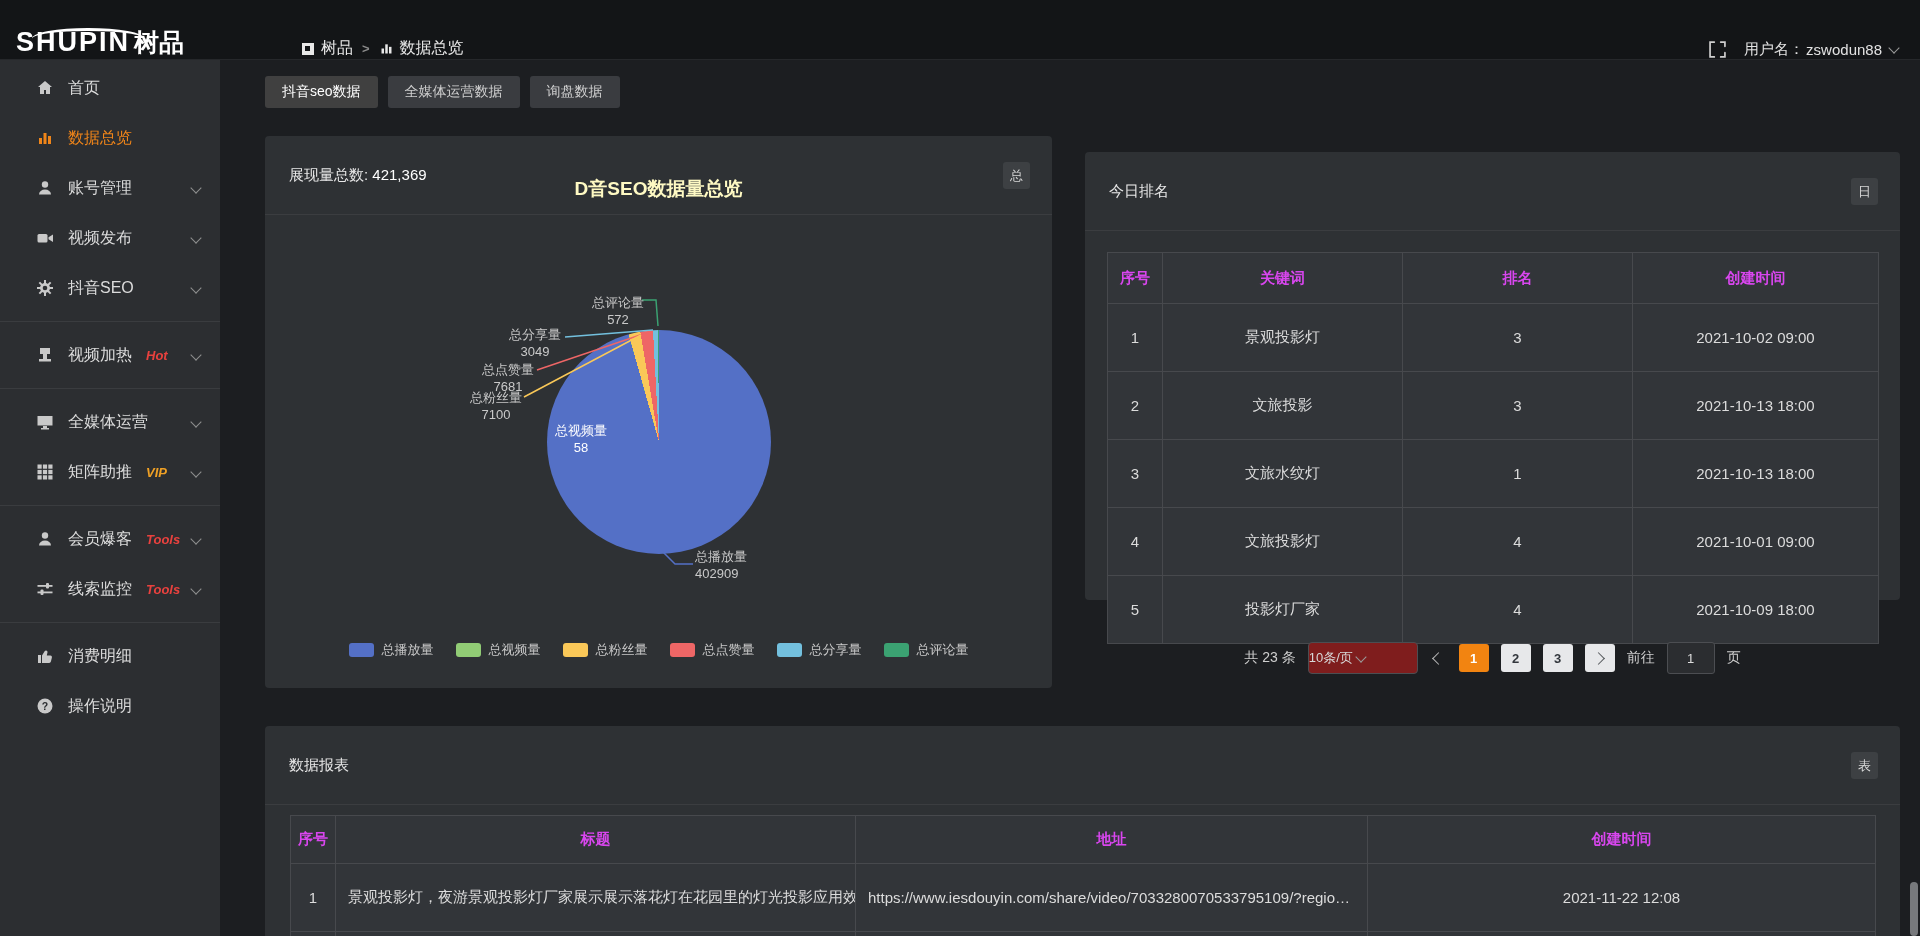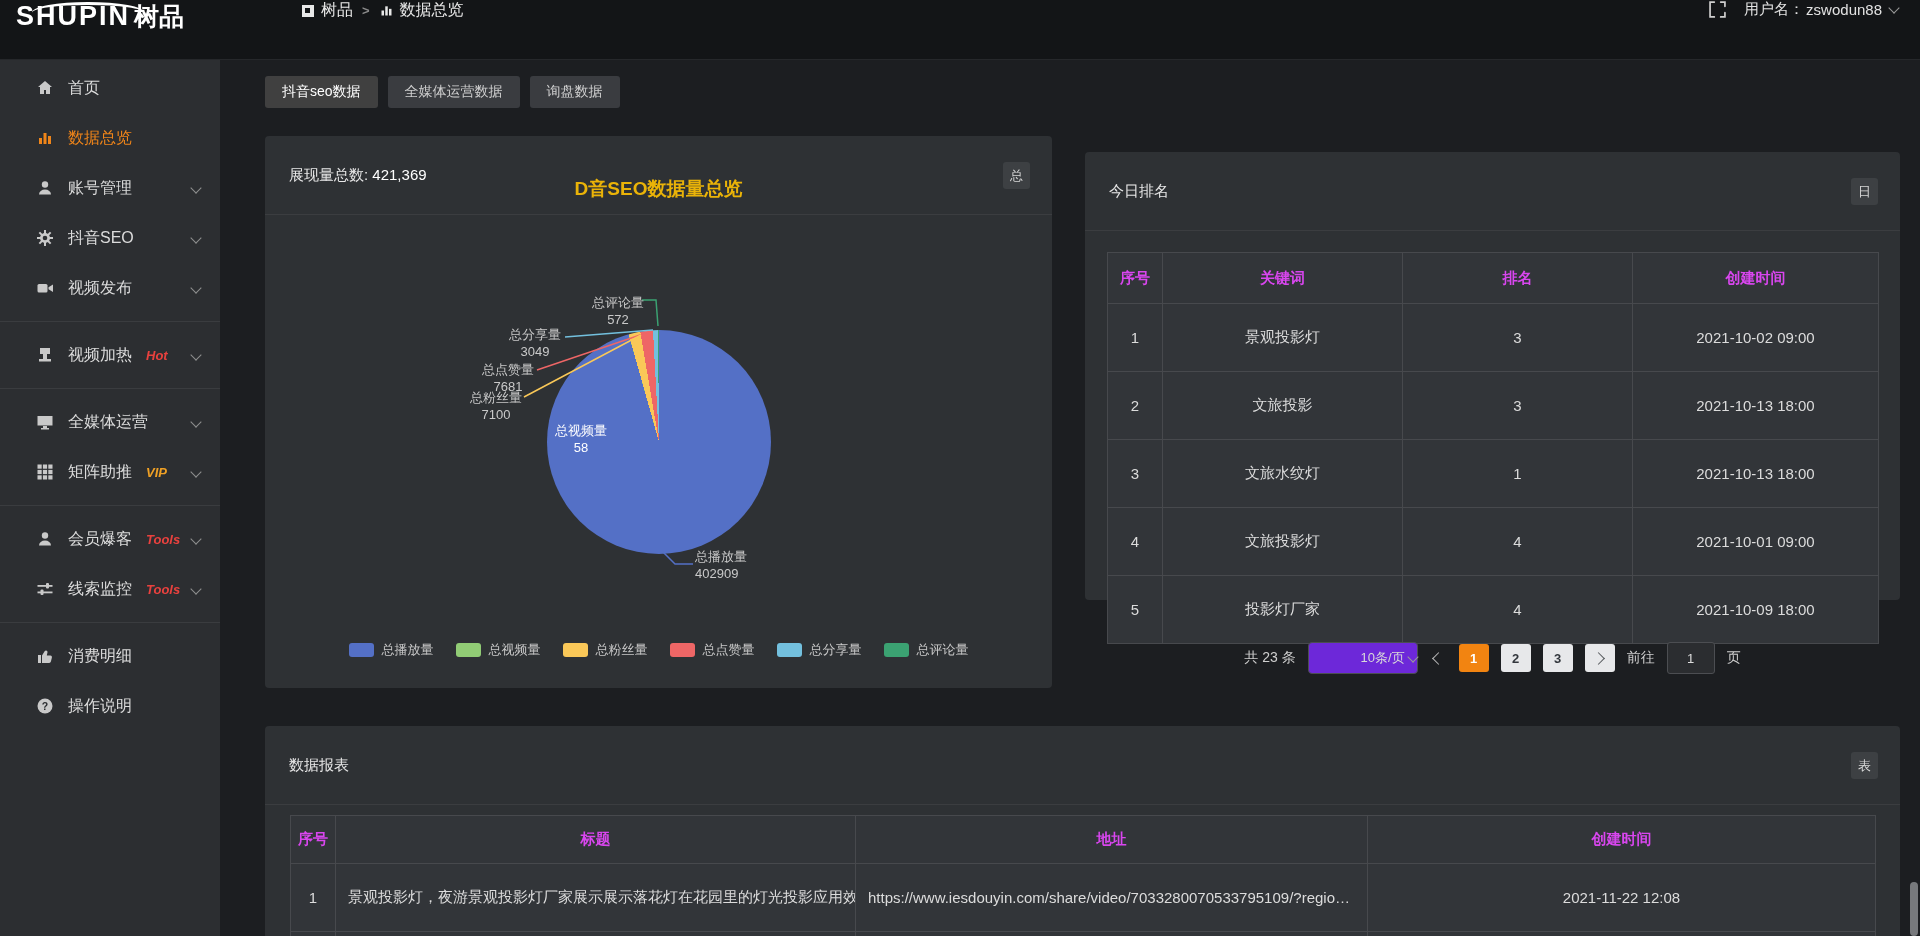--- a/index.html
+++ b/index.html
@@ -1,21 +1,21 @@
 <!DOCTYPE html>
 <html><head>
 <meta charset="utf-8">
 <style>
 html,body{margin:0;padding:0}
 body{width:1920px;height:936px;overflow:hidden;position:relative;background:#1c1e21;
      font-family:"Liberation Sans","DejaVu Sans",sans-serif;color:#ddd}
 
 
 .header{position:absolute;left:0;top:0;width:1920px;height:59px;background:#131517;
-        border-bottom:1px solid #26282b;display:flex;align-items:flex-start;z-index:5}
+        border-bottom:1px solid #26282b;display:flex;align-items:flex-end;z-index:5}
 .logo{width:230px;padding-left:16px;position:relative;white-space:nowrap}
 .logo .arc{position:absolute;left:32px;top:2px;width:112px;height:18px;border-top:3px solid #fff;border-radius:50%}
 .logo-en{font-size:27px;font-weight:bold;letter-spacing:2px;color:#fff}
 .logo-cn{font-size:25px;font-weight:bold;color:#fff;margin-left:4px}
 .breadcrumb{display:flex;align-items:center;gap:9px;margin-left:55px;font-size:16px;color:#e8e8e8}
 .breadcrumb svg{display:block}
 .crumb{display:flex;align-items:center;gap:6px;cursor:pointer}
 .crumb-sep{color:#8a8a8a;font-size:13px;font-weight:bold}
 .header-right{margin-left:auto;margin-right:22px;display:flex;align-items:center;gap:18px;font-size:15px;color:#e2e2e2}
 .fullscreen{cursor:pointer;display:flex}
@@ -46,21 +46,21 @@
 .card-overview{left:265px;top:136px;width:787px;height:552px}
 .card-rank{left:1085px;top:152px;width:815px;height:448px}
 .card-report{left:265px;top:726px;width:1635px;height:270px}
 .card-head-div{position:absolute;left:0;right:0;top:78px;height:1px;background:#3b3d40}
 .card-title{position:absolute;left:24px;top:30px;font-size:15px;color:#e8e8e8}
 .corner-btn{position:absolute;right:22px;top:26px;width:27px;height:27px;background:#3d4043;color:#d8d8d8;
             font-size:13px;display:flex;align-items:center;justify-content:center;border-radius:3px;cursor:pointer}
 .stat-val{color:#fff}
 
 
-.chart-title{position:absolute;left:0;right:0;top:40px;text-align:center;font-size:19px;font-weight:bold;color:#eab308}
+.chart-title{position:absolute;left:0;right:0;top:40px;text-align:center;font-size:19px;font-weight:bold;color:#fef9c3}
 .pie{position:absolute;left:282px;top:194px;width:224px;height:224px;border-radius:50%}
 .pie-lines{position:absolute;left:0;top:0;pointer-events:none}
 .plab{position:absolute;width:100px;font-size:13px;line-height:17px;color:#c9c9c9;text-align:center}
 .plab.inpie{color:#fff}
 .plab.leftalign{text-align:left;width:120px}
 .pl5{left:303px;top:158px}
 .pl4{left:220px;top:190px}
 .pl3{left:193px;top:225px}
 .pl2{left:181px;top:253px}
 .pl1{left:266px;top:286px}
@@ -78,22 +78,22 @@
 .rank-table th{height:48px}
 .rank-table td{height:65px}
 .report-table{position:absolute;left:25px;top:89px;width:1585px}
 .report-table th{height:45px}
 .report-table td{height:65px}
 .cell-left{text-align:left !important;padding:0 12px}
 .link{color:#e8862a;cursor:pointer}
 
 
 .pager{position:absolute;left:0;right:0;top:490px;display:flex;align-items:center;justify-content:center;gap:12px;font-size:14px;color:#cfcfcf}
-.psel{width:108px;height:30px;background:#6d28d9;border:1px solid #4c4e52;border-radius:4px;display:flex;
-      align-items:center;justify-content:flex-end;gap:4px;font-size:13px;color:#d8d8d8;cursor:pointer}
+.psel{width:108px;height:30px;background:#7f1d1d;border:1px solid #4c4e52;border-radius:4px;display:flex;
+      align-items:center;justify-content:flex-start;gap:4px;font-size:13px;color:#d8d8d8;cursor:pointer}
 .parrow{width:8px;height:8px;border:solid #bbb;border-width:0 1.7px 1.7px 0;cursor:pointer}
 .parrow.prev{transform:rotate(135deg);margin:0 4px}
 .pbtn{min-width:30px;height:28px;border-radius:3px;background:#e7e8ea;color:#33373d;display:flex;
       align-items:center;justify-content:center;font-size:13px;font-weight:bold;cursor:pointer}
 .pbtn.cur{background:#f28411;color:#fff}
 .pbtn .parrow{border-color:#55585c;transform:rotate(-45deg);margin-left:-3px}
 .goto-input{width:42px;height:28px;background:#2b2d30;border:1px solid #4c4e52;border-radius:3px;
             color:#ddd;text-align:center;font-size:13px;font-family:inherit}
 
 
@@ -159,38 +159,38 @@
   <div class="side-item">
     <svg viewBox="0 0 18 18">
         <circle cx="9" cy="5.5" r="3.2"></circle>
         <path d="M3 15.5a6 5 0 0 1 12 0z"></path>
       </svg>
     <span class="lbl">账号管理</span>
     <span class="side-chev"></span>
   </div>
   <div class="side-item">
     <svg viewBox="0 0 18 18">
+        <rect x="1.5" y="5" width="10" height="8.5" rx="1.5"></rect>
+        <path d="M12.5 8.2L17 5.5v7.5l-4.5-2.7z"></path>
+      </svg>
+    <span class="lbl">视频发布</span>
+    <span class="side-chev"></span>
+  </div>
+  <div class="side-item">
+    <svg viewBox="0 0 18 18">
         <g>
           <rect x="8" y="1" width="2" height="16"></rect>
           <rect x="1" y="8" width="16" height="2"></rect>
           <rect x="8" y="1" width="2" height="16" transform="rotate(45 9 9)"></rect>
           <rect x="8" y="1" width="2" height="16" transform="rotate(-45 9 9)"></rect>
           <circle cx="9" cy="9" r="5"></circle>
         </g>
         <circle cx="9" cy="9" r="2.3" fill="#2c2e31"></circle>
       </svg>
     <span class="lbl">抖音SEO</span>
-    <span class="side-chev"></span>
-  </div>
-  <div class="side-item">
-    <svg viewBox="0 0 18 18">
-        <rect x="1.5" y="5" width="10" height="8.5" rx="1.5"></rect>
-        <path d="M12.5 8.2L17 5.5v7.5l-4.5-2.7z"></path>
-      </svg>
-    <span class="lbl">视频发布</span>
     <span class="side-chev"></span>
   </div>
   <div class="side-div"></div>
   <div class="side-item">
     <svg viewBox="0 0 18 18">
         <path d="M4 2h10v6H4z"></path>
         <rect x="7" y="8" width="4" height="5"></rect>
         <rect x="3" y="13" width="12" height="2.5"></rect>
       </svg>
     <span class="lbl">视频加热</span>

